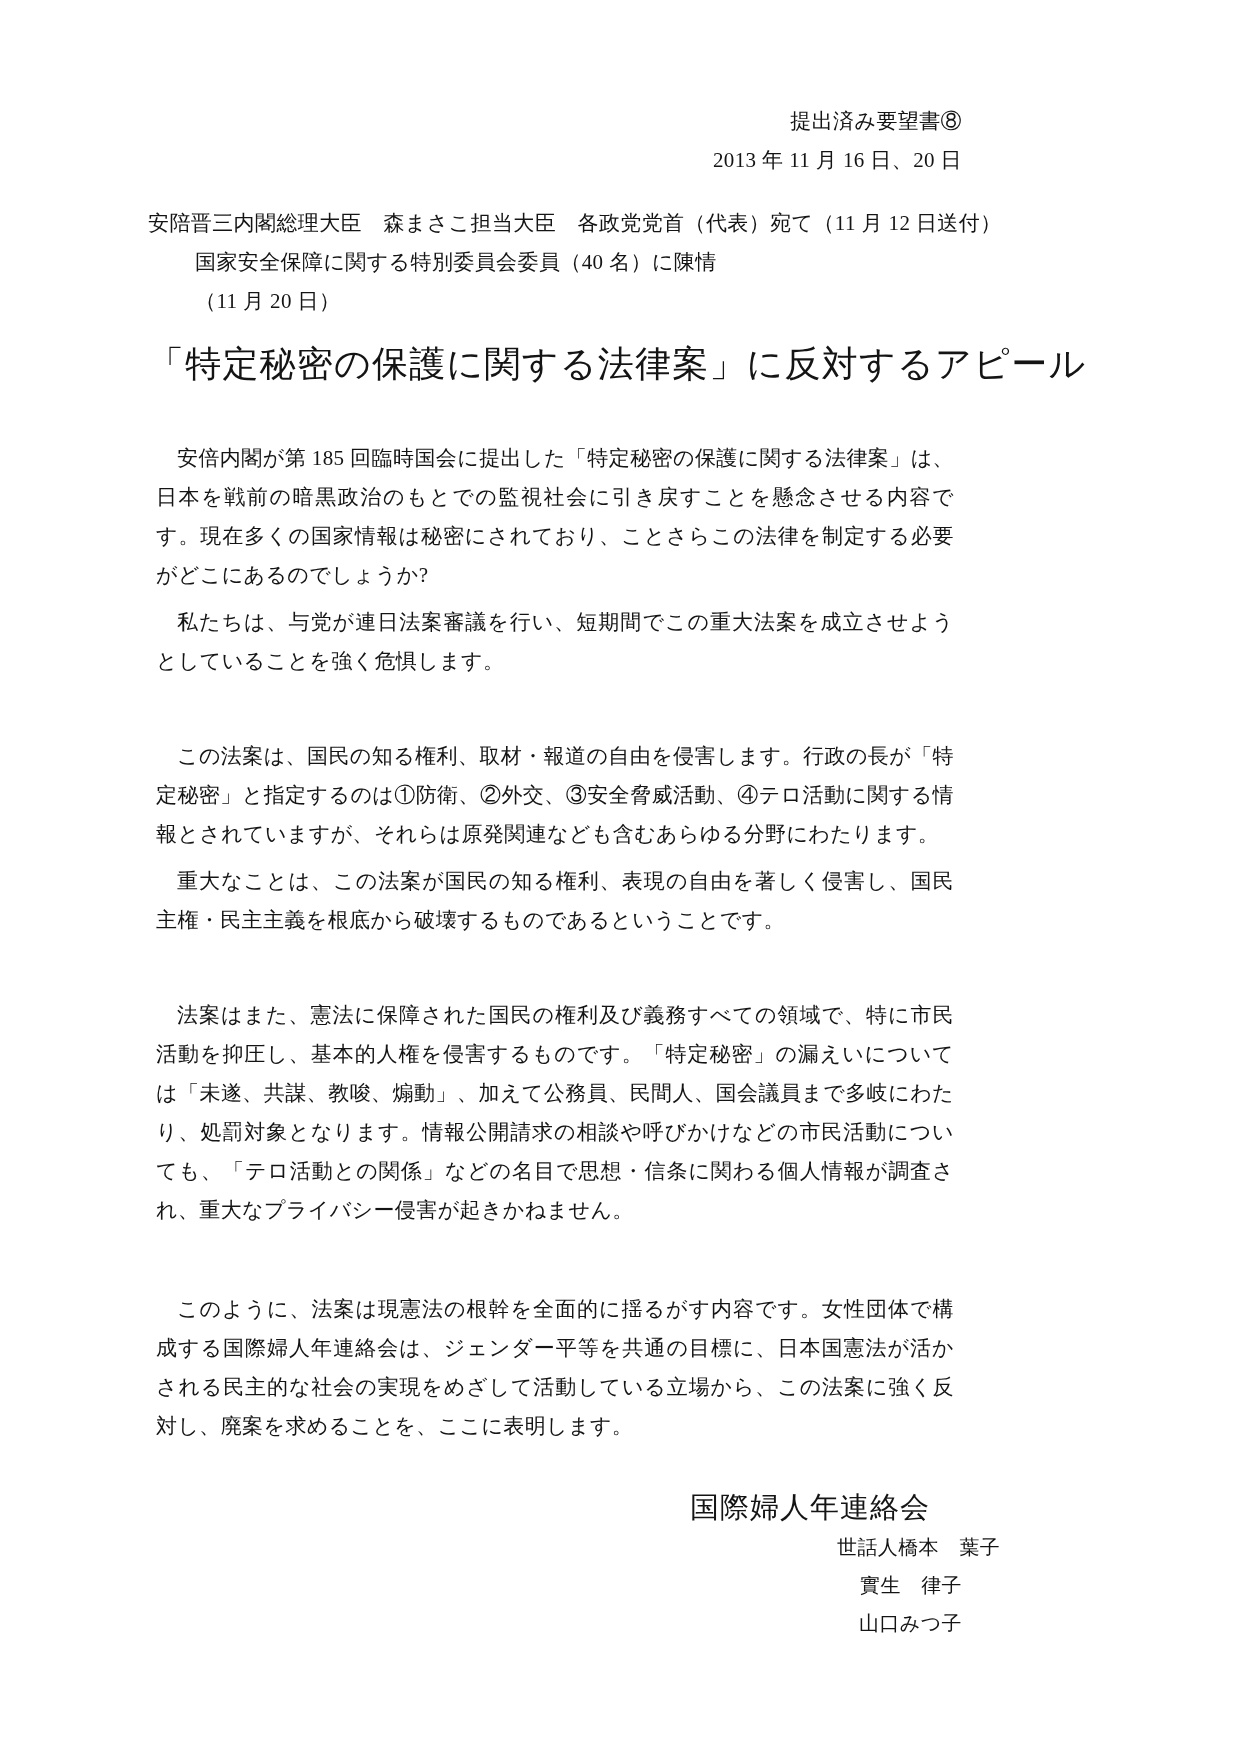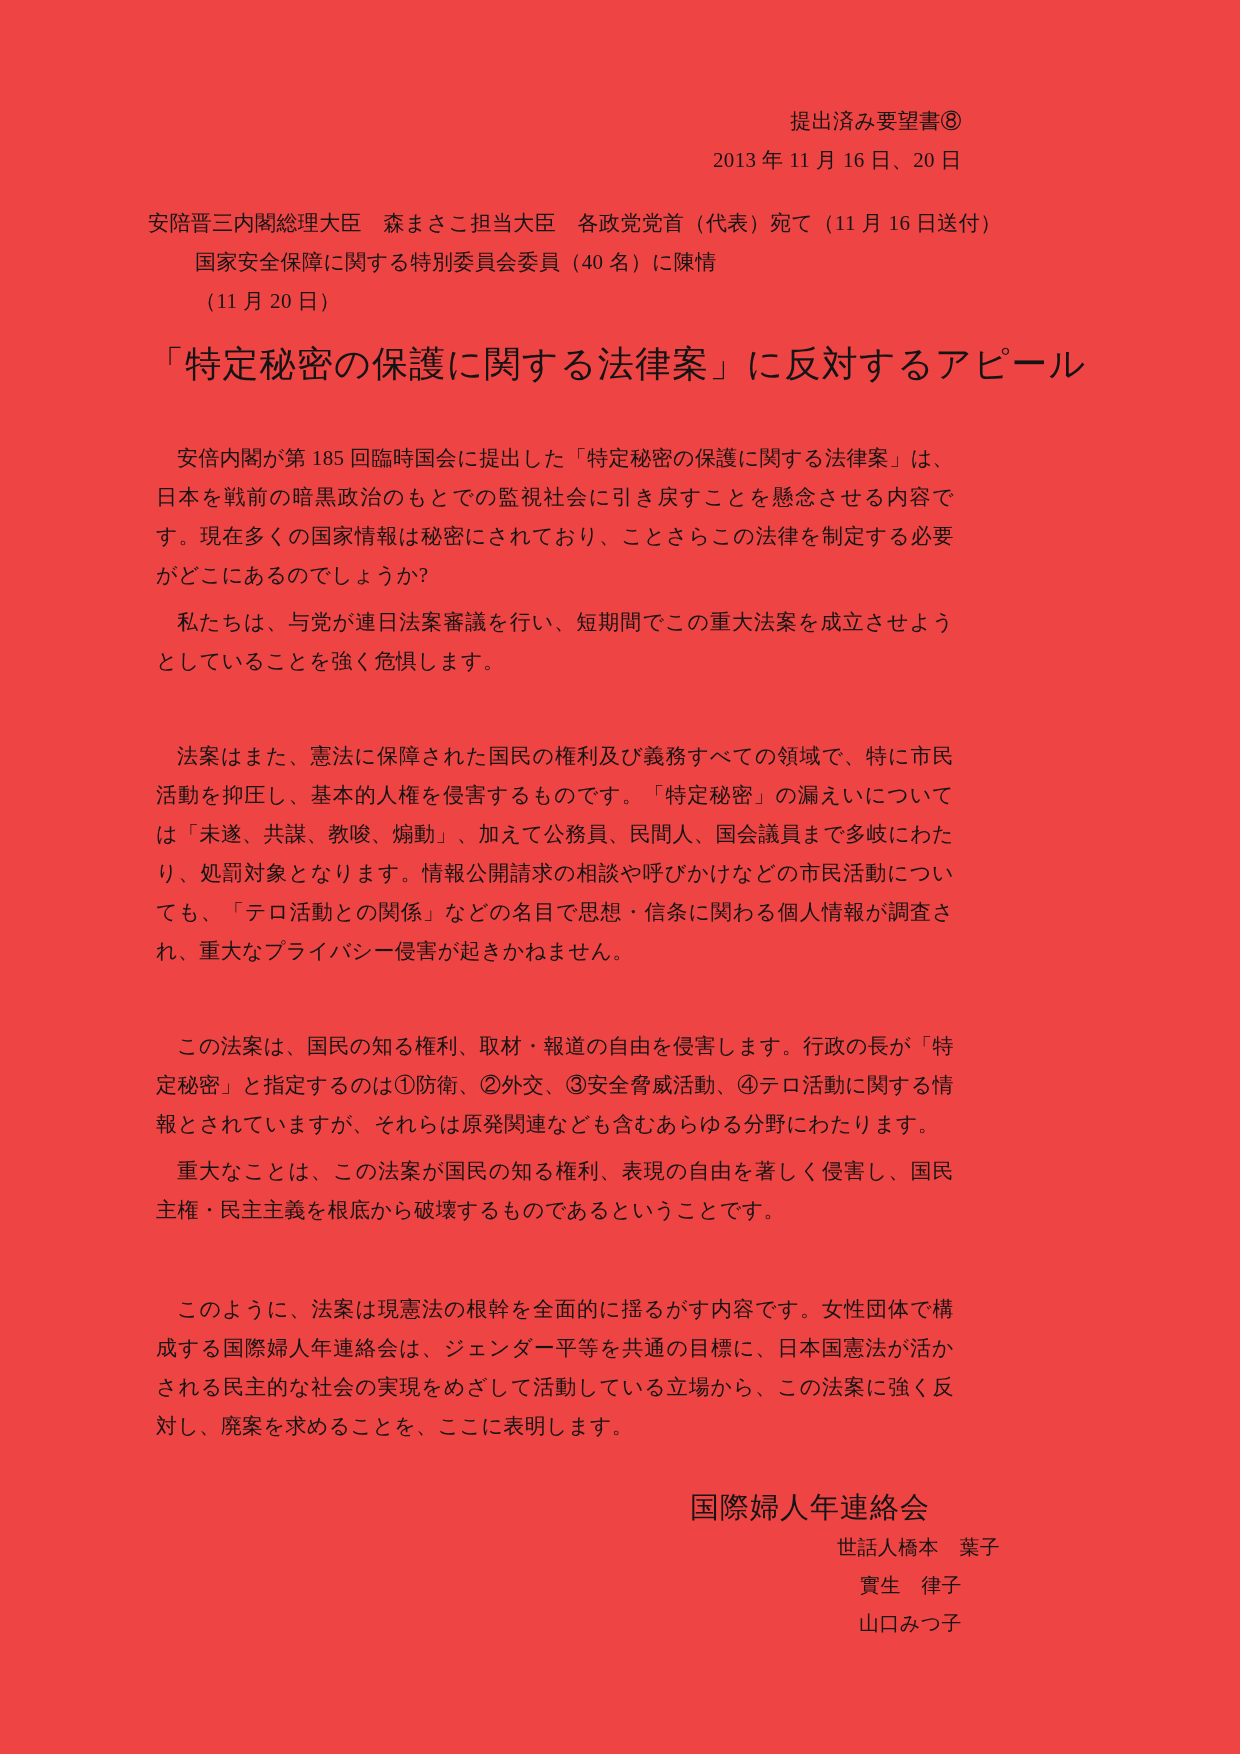--- a/index.html
+++ b/index.html
@@ -2,21 +2,21 @@
 <html><head>
 <meta charset="utf-8">
 <style>
   html, body { margin: 0; padding: 0; background: #e8e8e8; }
   .page {
     position: relative;
     width: 1240px;
     height: 1754px;
     margin: 0 auto;
     box-sizing: border-box;
-    background: #ef4444;
+    background: #ffffff;
     color: #141414;
     padding: 102px 278px 0 148px;
     font-family: "Liberation Serif", "DejaVu Serif", serif;
     font-size: 21px;
     line-height: 39px;
     letter-spacing: 0.4px;
   }
   .header-block { text-align: right; white-space: nowrap; }
   .recipients { margin-top: 24px; }
   .recipients-line1 { white-space: nowrap; }
@@ -67,41 +67,41 @@
 <body>
 
 <div class="page">
 
   <div class="header-block">
     <div>提出済み要望書⑧</div>
     <div>2013 年 11 月 16 日、20 日</div>
   </div>
 
   <div class="recipients">
-    <div class="recipients-line1">安陪晋三内閣総理大臣　森まさこ担当大臣　各政党党首（代表）宛て（11 月 16 日送付）</div>
+    <div class="recipients-line1">安陪晋三内閣総理大臣　森まさこ担当大臣　各政党党首（代表）宛て（11 月 12 日送付）</div>
     <div class="recipients-line2">
       <span>国家安全保障に関する特別委員会委員（40 名）に陳情</span>
       <span>（11 月 20 日）</span>
     </div>
   </div>
 
   <h1 class="doc-title">「特定秘密の保護に関する法律案」に反対するアピール</h1>
 
   <div class="body-group group-1">
     <p>安倍内閣が第 185 回臨時国会に提出した「特定秘密の保護に関する法律案」は、日本を戦前の暗黒政治のもとでの監視社会に引き戻すことを懸念させる内容です。現在多くの国家情報は秘密にされており、ことさらこの法律を制定する必要がどこにあるのでしょうか?</p>
     <p>私たちは、与党が連日法案審議を行い、短期間でこの重大法案を成立させようとしていることを強く危惧します。</p>
   </div>
 
-  <div class="body-group group-3">
-    <p>法案はまた、憲法に保障された国民の権利及び義務すべての領域で、特に市民活動を抑圧し、基本的人権を侵害するものです。「特定秘密」の漏えいについては「未遂、共謀、教唆、煽動」、加えて公務員、民間人、国会議員まで多岐にわたり、処罰対象となります。情報公開請求の相談や呼びかけなどの市民活動についても、「テロ活動との関係」などの名目で思想・信条に関わる個人情報が調査され、重大なプライバシー侵害が起きかねません。</p>
-  </div>
-
   <div class="body-group group-2">
     <p>この法案は、国民の知る権利、取材・報道の自由を侵害します。行政の長が「特定秘密」と指定するのは①防衛、②外交、③安全脅威活動、④テロ活動に関する情報とされていますが、それらは原発関連なども含むあらゆる分野にわたります。</p>
     <p>重大なことは、この法案が国民の知る権利、表現の自由を著しく侵害し、国民主権・民主主義を根底から破壊するものであるということです。</p>
+  </div>
+
+  <div class="body-group group-3">
+    <p>法案はまた、憲法に保障された国民の権利及び義務すべての領域で、特に市民活動を抑圧し、基本的人権を侵害するものです。「特定秘密」の漏えいについては「未遂、共謀、教唆、煽動」、加えて公務員、民間人、国会議員まで多岐にわたり、処罰対象となります。情報公開請求の相談や呼びかけなどの市民活動についても、「テロ活動との関係」などの名目で思想・信条に関わる個人情報が調査され、重大なプライバシー侵害が起きかねません。</p>
   </div>
 
   <div class="body-group group-4">
     <p>このように、法案は現憲法の根幹を全面的に揺るがす内容です。女性団体で構成する国際婦人年連絡会は、ジェンダー平等を共通の目標に、日本国憲法が活かされる民主的な社会の実現をめざして活動している立場から、この法案に強く反対し、廃案を求めることを、ここに表明します。</p>
   </div>
 
   <div class="signature">
     <div class="sig-org">国際婦人年連絡会</div>
     <div class="sig-row">
       <span class="sig-role">世話人</span>

